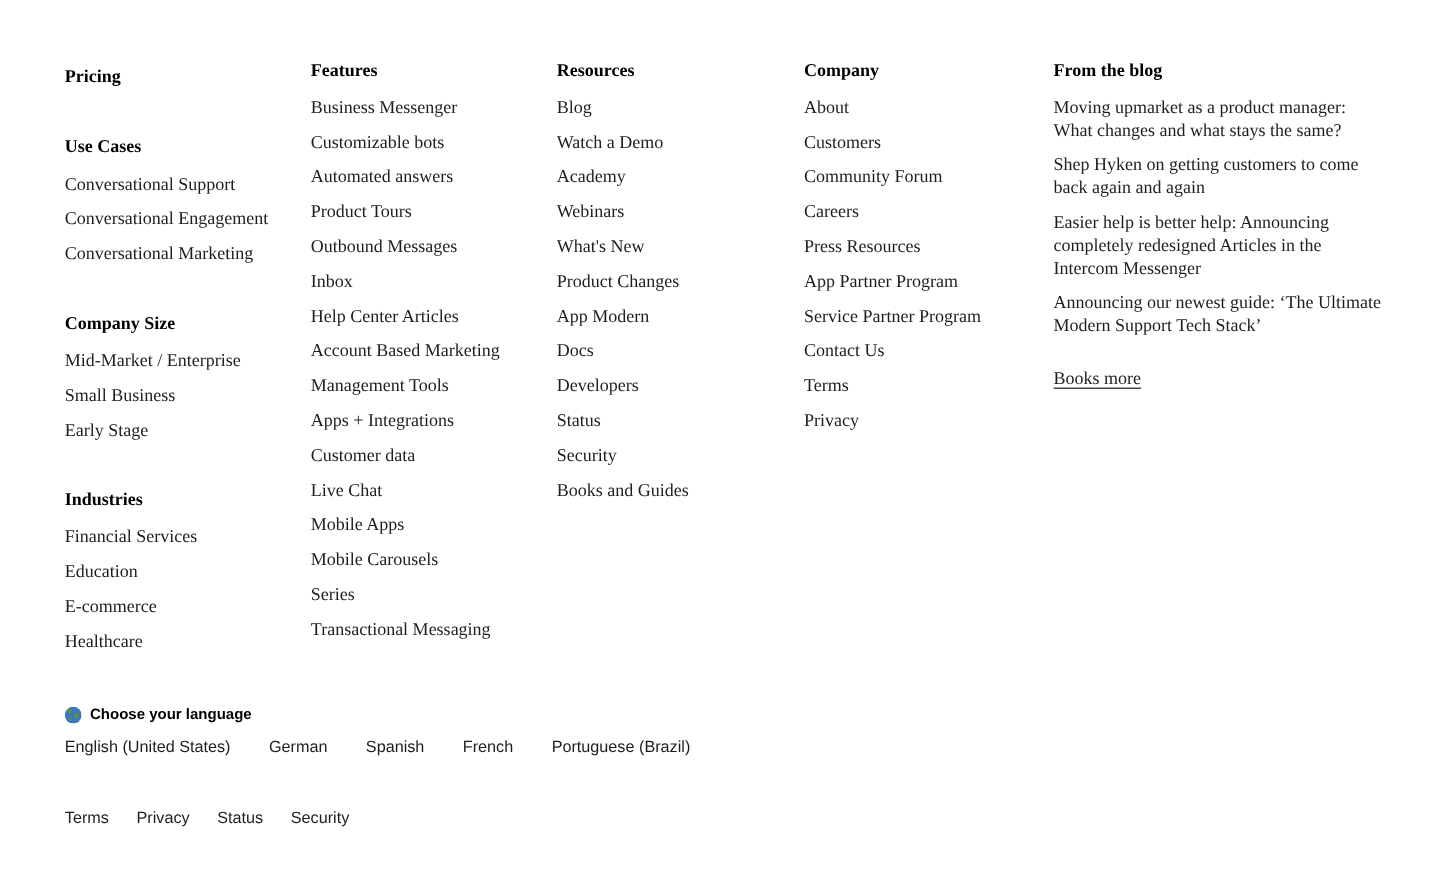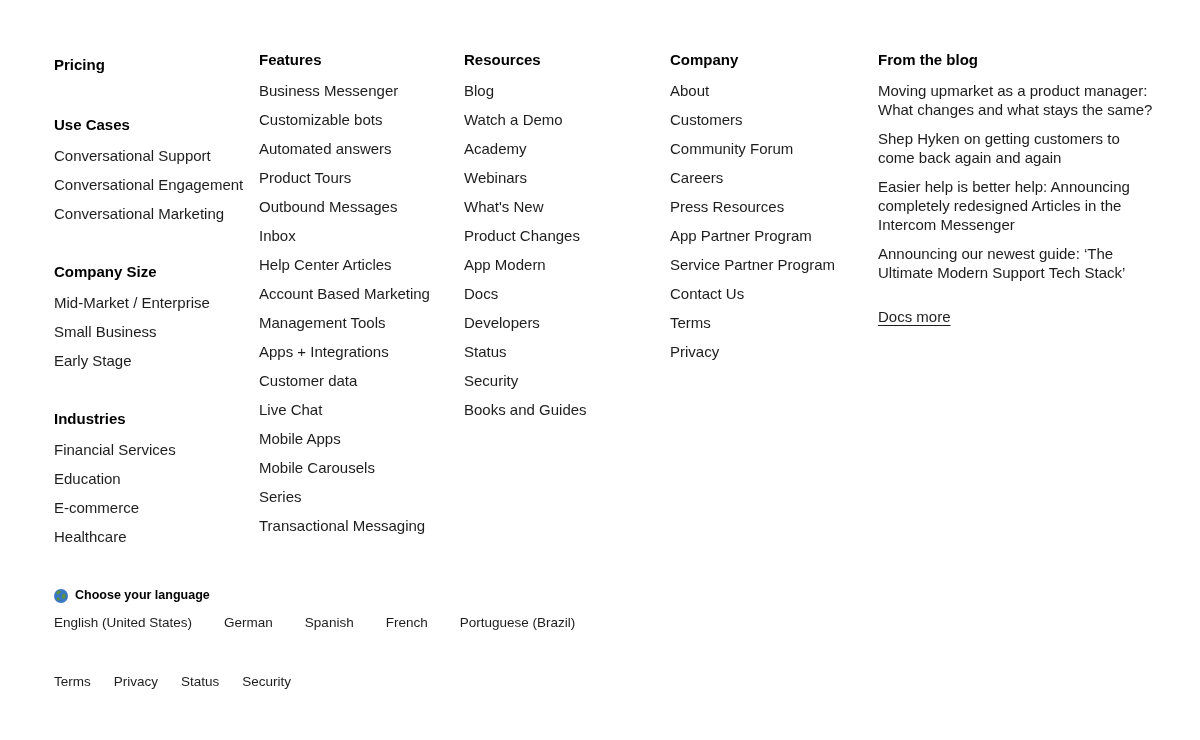--- a/index.html
+++ b/index.html
@@ -12,20 +12,21 @@
     font-family: "Liberation Sans", sans-serif;
     color: #1d1d1d;
     overflow: hidden;
   }
   .footer {
     padding: 52px 0 0 54px;
   }
   .columns {
     display: flex;
     height: 537px;
+    font-family: Liberation Serif, serif;
   }
   .col { flex: 0 0 auto; }
   .col-1 { width: 205px; }
   .col-2 { width: 205px; }
   .col-3 { width: 206px; }
   .col-4 { width: 208px; }
   .col-5 { width: 276px; }
 
   .pricing-link {
     display: inline-block;
@@ -195,21 +196,21 @@
       </div>
 
     <div class="col col-5">
       <div class="col-heading blog-heading">From the blog</div>
       <div id="blog-posts">
           <a class="blog-post">Moving upmarket as a product manager: What changes and what stays the same?</a>
           <a class="blog-post">Shep Hyken on getting customers to come back again and again</a>
           <a class="blog-post">Easier help is better help: Announcing completely redesigned Articles in the Intercom Messenger</a>
           <a class="blog-post">Announcing our newest guide: ‘The Ultimate Modern Support Tech Stack’</a>
         </div>
-      <a class="read-more">Docs more</a>
+      <a class="read-more">Books more</a>
     </div>
 
   </div>
 
   <div class="language-section">
     <div class="language-header">
       <span class="globe-icon">
         <svg width="14" height="14" viewBox="0 0 14 14">
           <circle cx="7" cy="7" r="7" fill="#3b78c3"></circle>
           <path d="M2.2 3.1 Q4.2 1.2 6.4 1.6 Q7.6 2.4 6.6 3.5 Q5.2 4.0 5.0 5.2 Q4.0 5.8 3.0 5.0 Q2.2 4.2 2.2 3.1 Z" fill="#5c913b"></path>

